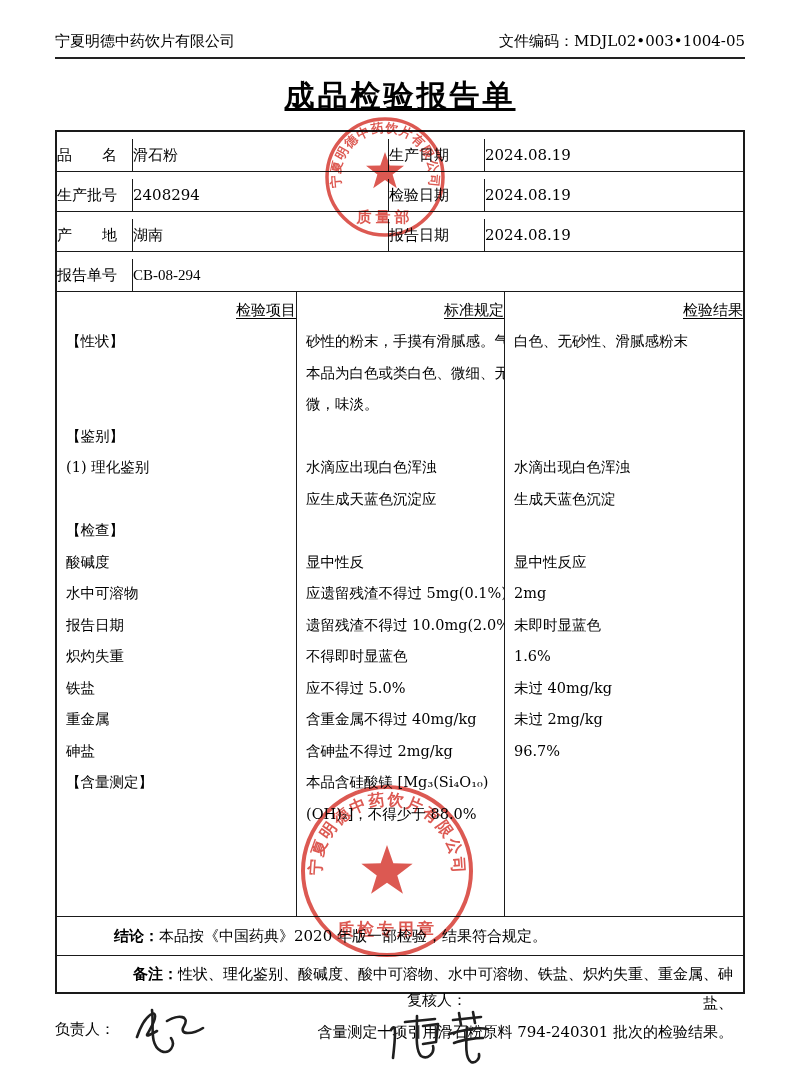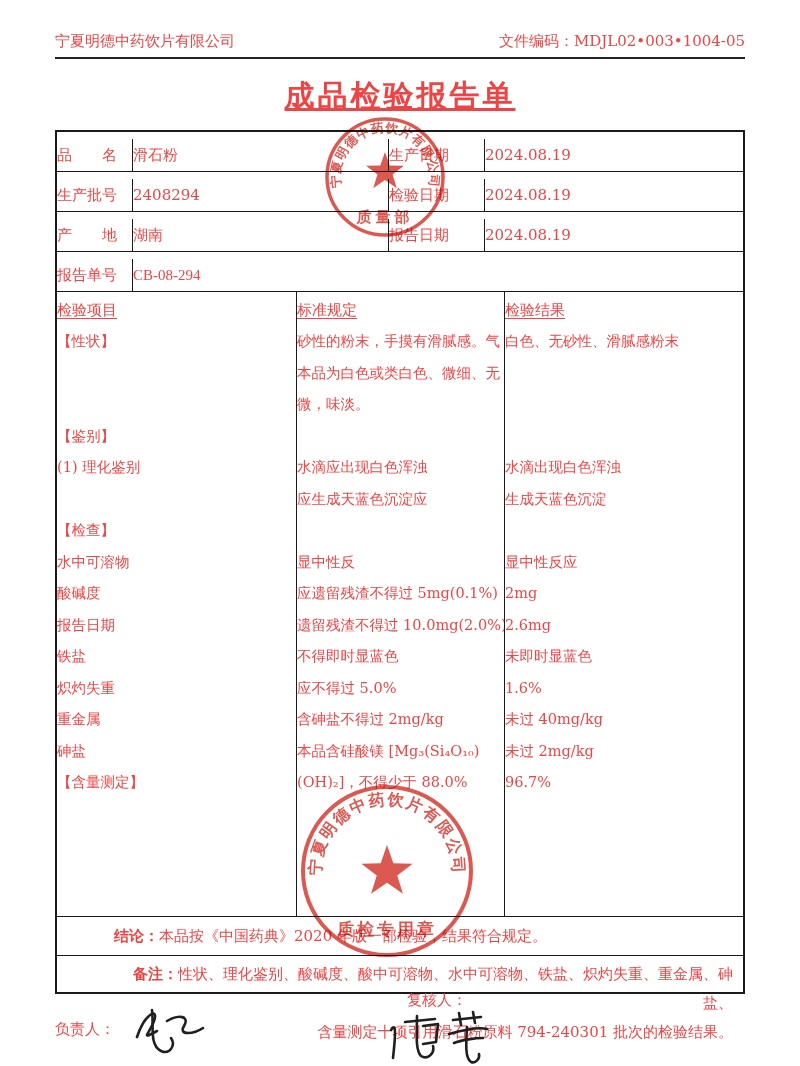--- a/index.html
+++ b/index.html
@@ -1,19 +1,19 @@
 <!DOCTYPE html>
 <html><head>
 <meta charset="utf-8">
 <style>
   * { margin:0; padding:0; box-sizing:border-box; }
   html,body { background:#ffffff; }
   .page {
     position:relative; width:800px; height:1066px; margin:0 auto;
-    background:#ffffff; color:#ef4444;
+    background:#ffffff; color:#000000;
     font-family:"DejaVu Serif","Liberation Serif",serif;
     overflow:hidden;
   }
   
   .hdr { position:absolute; top:32px; left:55px; width:690px;
          display:flex; justify-content:space-between; font-size:15px; }
   .hdr-rule { position:absolute; top:57px; left:55px; width:690px;
               border-top:2px solid #222; }
   .title { position:absolute; top:76px; left:0; width:100%; text-align:center;
            font-size:30px; font-weight:bold; letter-spacing:3px;text-decoration:underline; }
@@ -24,23 +24,23 @@
                font-size:15px; }
   .info-grid .cell { height:33px; line-height:32px; 
                      border-bottom:1.5px solid #1a1a1a; white-space:nowrap; overflow:hidden;margin-top:7px; }
   .info-grid .b-r { border-right:1.5px solid #1a1a1a; }
   .span3 { grid-column:2 / 5;font-family:Liberation Serif, serif; }
   
   .main-grid { display:grid; grid-template-columns:240px 208px 1fr; height:625px;
                border-bottom:1.5px solid #1a1a1a; font-size:14.5px; }
   .mcol { overflow:hidden; }
   .mcol.b-r { border-right:1.5px solid #1a1a1a; }
-  .mhead { height:34px; padding-top:9px; text-align:left; font-size:15px; }
+  .mhead { height:34px; padding-top:9px; text-align:right; font-size:15px; }
   .mhead span { text-decoration:underline; text-underline-offset:3px; }
-  .tline { height:31.5px; line-height:31.5px; white-space:nowrap; overflow:hidden; }
+  .tline { height:31.5px; line-height:31.5px; padding-left:9px; white-space:nowrap; overflow:hidden; }
   
   .conclusion { height:39px; line-height:38px; padding-left:10px; font-size:15px;
                 border-bottom:1.5px solid #1a1a1a; white-space:nowrap; }
   .remark { padding:4px 10px 0 10px; font-size:15px; line-height:29px;text-align:right; }
   .lbl-bold { font-weight:bold;margin-left:47px; }
   
   .sig-row { position:absolute; top:998px; left:55px; width:690px; height:62px;
              display:flex; align-items:center; font-size:15px; }
   .sig-group { display:flex; align-items:center; }
   .sig-group svg { margin-left:8px; }
@@ -88,25 +88,25 @@
       <div class="mcol b-r">
         <div class="mhead"><span>检验项目</span></div>
         <div id="col-item">
             <div class="tline">【性状】</div>
             <div class="tline"></div>
             <div class="tline"></div>
             <div class="tline">【鉴别】</div>
             <div class="tline">(1) 理化鉴别</div>
             <div class="tline"></div>
             <div class="tline">【检查】</div>
+            <div class="tline">酸碱度</div>
             <div class="tline">水中可溶物</div>
-            <div class="tline">酸碱度</div>
             <div class="tline">报告日期</div>
+            <div class="tline">炽灼失重</div>
             <div class="tline">铁盐</div>
-            <div class="tline">炽灼失重</div>
             <div class="tline">重金属</div>
             <div class="tline">砷盐</div>
             <div class="tline">【含量测定】</div>
             <div class="tline"></div>
           </div>
       </div>
       <div class="mcol b-r">
         <div class="mhead"><span>标准规定</span></div>
         <div id="col-spec">
             <div class="tline">砂性的粉末，手摸有滑腻感。气</div>
@@ -114,38 +114,38 @@
             <div class="tline">微，味淡。</div>
             <div class="tline"></div>
             <div class="tline">水滴应出现白色浑浊</div>
             <div class="tline">应生成天蓝色沉淀应</div>
             <div class="tline"></div>
             <div class="tline">显中性反</div>
             <div class="tline">应遗留残渣不得过 5mg(0.1%)</div>
             <div class="tline">遗留残渣不得过 10.0mg(2.0%)</div>
             <div class="tline">不得即时显蓝色</div>
             <div class="tline">应不得过 5.0%</div>
+            <div class="tline">含重金属不得过 40mg/kg</div>
             <div class="tline">含砷盐不得过 2mg/kg</div>
             <div class="tline">本品含硅酸镁 [Mg₃(Si₄O₁₀)</div>
             <div class="tline">(OH)₂]，不得少于 88.0%</div>
           </div>
       </div>
       <div class="mcol">
         <div class="mhead"><span>检验结果</span></div>
         <div id="col-result">
             <div class="tline">白色、无砂性、滑腻感粉末</div>
             <div class="tline"></div>
             <div class="tline"></div>
             <div class="tline"></div>
             <div class="tline">水滴出现白色浑浊</div>
             <div class="tline">生成天蓝色沉淀</div>
             <div class="tline"></div>
             <div class="tline">显中性反应</div>
             <div class="tline">2mg</div>
-            <div class="tline">2.6mg</div>
             <div class="tline">未即时显蓝色</div>
             <div class="tline">1.6%</div>
             <div class="tline">未过 40mg/kg</div>
             <div class="tline">未过 2mg/kg</div>
             <div class="tline">96.7%</div>
             <div class="tline"></div>
           </div>
       </div>
     </div>
 

